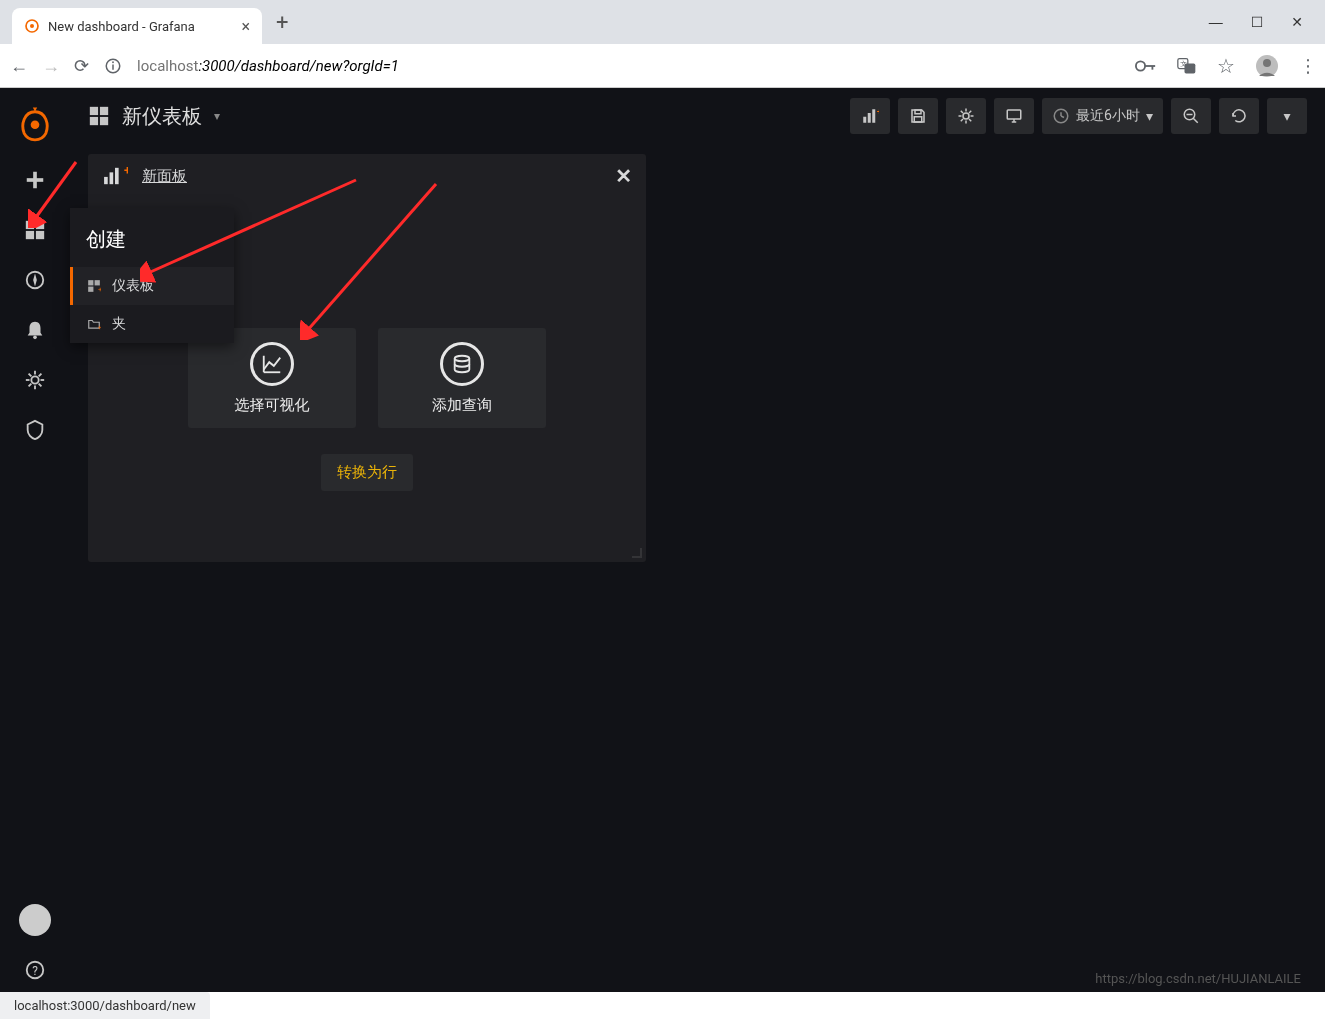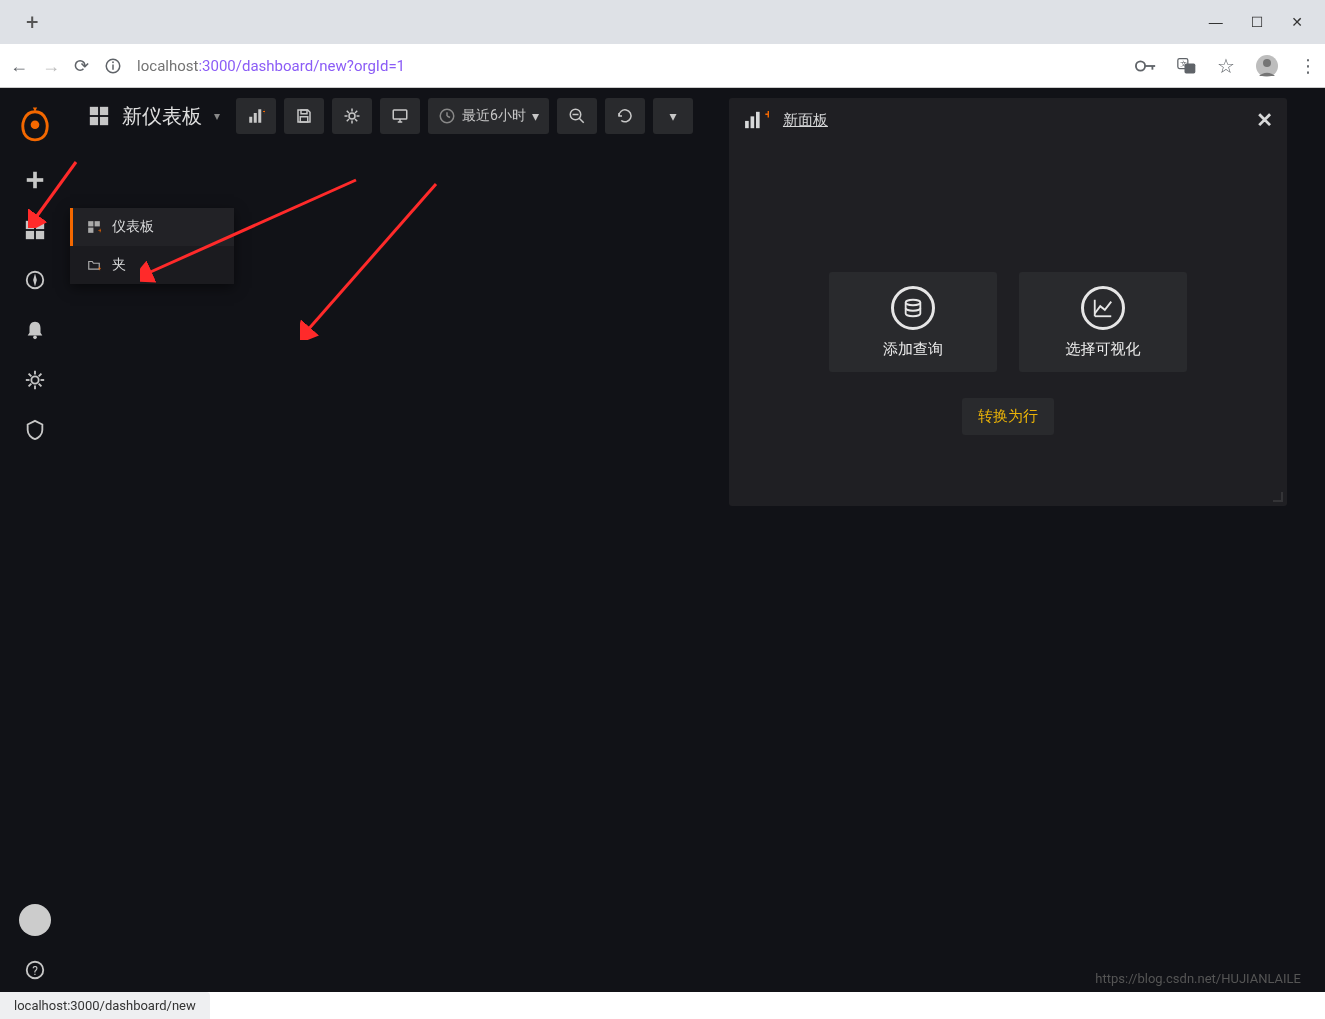--- a/index.html
+++ b/index.html
@@ -15,34 +15,34 @@
 .new-tab { font-size: 22px; color: #555; padding: 0 14px; cursor: pointer; }
 .window-controls { margin-left: auto; display: flex; gap: 28px; padding-right: 22px; font-size: 14px; color: #333; }
 .window-controls span { cursor: pointer; font-family: "Segoe UI Symbol", sans-serif; }
 
 .addr-bar { display: flex; align-items: center; height: 44px; background: #fff; padding: 0 10px; gap: 14px; border-bottom: 1px solid #ccc; }
 .addr-bar .nav-icon { color: #5f6368; font-size: 18px; cursor: pointer; }
 .addr-bar .nav-icon.disabled { color: #bbb; cursor: default; }
 .addr-bar .info-icon-wrap { display: flex; align-items: center; justify-content: center; width: 20px; }
 .addr-bar .url-text { flex: 1; font-size: 15px; color: #333; }
 .addr-bar .url-text .host { color: #737373; }
-.addr-bar .url-text .rest { color: #8b5cf6; }
+.addr-bar .url-text .rest { color: #000000; font-style: italic; }
 .addr-actions { display: flex; align-items: center; gap: 20px; color: #5f6368; }
 .addr-actions span,.addr-actions svg { cursor: pointer; }
 
 
 .grafana { position: relative; height: calc(1019px - 88px - 27px); background: #111217; color: #d8d9da; display: flex; }
 .sidebar { width: 70px; background: #111217; display: flex; flex-direction: column; align-items: center; padding-top: 18px; gap: 6px; }
 .sidebar .logo { width: 36px; height: 36px; margin-bottom: 10px; }
 .sidebar .side-item { width: 44px; height: 44px; display: flex; align-items: center; justify-content: center; cursor: pointer; color: #c7c7c7; }
 .sidebar .side-item svg { width: 22px; height: 22px; }
 .sidebar .spacer { flex: 1; }
 .sidebar .avatar { width: 32px; height: 32px; border-radius: 50%; background: #ccc; }
 
-.main { flex: 1; display: flex; flex-direction: row; }
+.main { flex: 1; display: flex; flex-direction: column; }
 .topbar { height: 56px; display: flex; align-items: center; padding: 0 18px; gap: 8px; }
 .topbar .dash-title { display: flex; align-items: center; gap: 12px; font-size: 20px; color: #e0e0e0; cursor: pointer; }
 .topbar .dash-title .caret { font-size: 12px; color: #888; }
 .topbar .spacer { flex: 1; }
 .topbar .tb-btn { background: #292a2d; border-radius: 3px; height: 36px; min-width: 40px; display: flex; align-items: center; justify-content: center; color: #c7c7c7; cursor: pointer; padding: 0 10px; gap: 6px; }
 .topbar .tb-btn svg { width: 18px; height: 18px; }
 .topbar .time-picker { font-size: 14px; }
 
 .canvas { padding: 10px 18px; position: relative; }
 .panel-editor { background: #1f1f23; border-radius: 3px; width: 558px; min-height: 408px; position: relative; padding-bottom: 20px; }
@@ -74,20 +74,28 @@
 .statusbar { position: absolute; bottom: 0; left: 0; right: 0; height: 27px; background: #fff; display: flex; align-items: center; }
 .statusbar .hover-url { background: #eeeff1; height: 100%; padding: 0 14px; display: flex; align-items: center; font-size: 13px; color: #333; border-top-right-radius: 4px; }
 
 .resize-handle { position:absolute; right:4px; bottom:4px; width:10px; height:10px; border-right:2px solid #555; border-bottom:2px solid #555; opacity:.4;}
 </style>
 </head>
 <body>
 
 <div class="browser-chrome">
   <div class="tab-bar">
+    <div class="tab">
+      <svg class="favicon" viewBox="0 0 24 24">
+          <circle cx="12" cy="12" r="9" fill="none" stroke="#f46800" stroke-width="2.5"></circle>
+          <circle cx="12" cy="12" r="3" fill="#f46800"></circle>
+        </svg>
+      <span class="tab-title">New dashboard - Grafana</span>
+      <span class="tab-close">×</span>
+    </div>
     <span class="new-tab">+</span>
     <div class="window-controls">
       <span>—</span>
       <span>☐</span>
       <span>✕</span>
     </div>
   </div>
   <div class="addr-bar">
     <span class="nav-icon">←</span>
     <span class="nav-icon disabled">→</span>
@@ -280,49 +288,50 @@
                 <text x="24" y="10" font-size="14" fill="#f46800" font-weight="bold">+</text>
               </svg>
           </span>
           <span class="panel-title">新面板</span>
           <span class="panel-close">✕</span>
         </div>
         <div class="panel-body">
           <div class="big-btn">
             <div class="circle">
               <svg viewBox="0 0 24 24">
+                  <polyline points="3,18 9,10 14,14 21,5" fill="none" stroke="#e6e6e6" stroke-width="2"></polyline>
+                  <polyline points="3,21 3,3" stroke="#e6e6e6" stroke-width="2"></polyline>
+                  <polyline points="3,21 21,21" stroke="#e6e6e6" stroke-width="2"></polyline>
+                </svg>
+            </div>
+            <span class="label">选择可视化</span>
+          </div>
+          <div class="big-btn">
+            <div class="circle">
+              <svg viewBox="0 0 24 24">
                   <ellipse cx="12" cy="6" rx="8" ry="3" fill="none" stroke="#e6e6e6" stroke-width="2"></ellipse>
                   <path d="M4 6 L4 18 a8 3 0 0 0 16 0 L20 6" fill="none" stroke="#e6e6e6" stroke-width="2"></path>
                   <path d="M4 12 a8 3 0 0 0 16 0" fill="none" stroke="#e6e6e6" stroke-width="2"></path>
                 </svg>
             </div>
             <span class="label">添加查询</span>
           </div>
-          <div class="big-btn">
-            <div class="circle">
-              <svg viewBox="0 0 24 24">
-                  <polyline points="3,18 9,10 14,14 21,5" fill="none" stroke="#e6e6e6" stroke-width="2"></polyline>
-                  <polyline points="3,21 3,3" stroke="#e6e6e6" stroke-width="2"></polyline>
-                  <polyline points="3,21 21,21" stroke="#e6e6e6" stroke-width="2"></polyline>
-                </svg>
-            </div>
-            <span class="label">选择可视化</span>
-          </div>
         </div>
         <div class="panel-footer">
           <div class="small-btn">
             <span>转换为行</span>
           </div>
         </div>
         <div class="resize-handle"></div>
       </div>
     </div>
   </div>
 
   <div class="flyout">
+    <div class="fly-head">创建</div>
     <div class="fly-item active">
       <span class="fi-icon">
           <svg width="14" height="14" viewBox="0 0 24 24">
             <rect x="2" y="2" width="9" height="9" fill="#aaa"></rect>
             <rect x="13" y="2" width="9" height="9" fill="#aaa"></rect>
             <rect x="2" y="13" width="9" height="9" fill="#aaa"></rect>
             <text x="19" y="22" font-size="13" fill="#f46800">+</text>
           </svg>
         </span>
       <span>仪表板</span>

